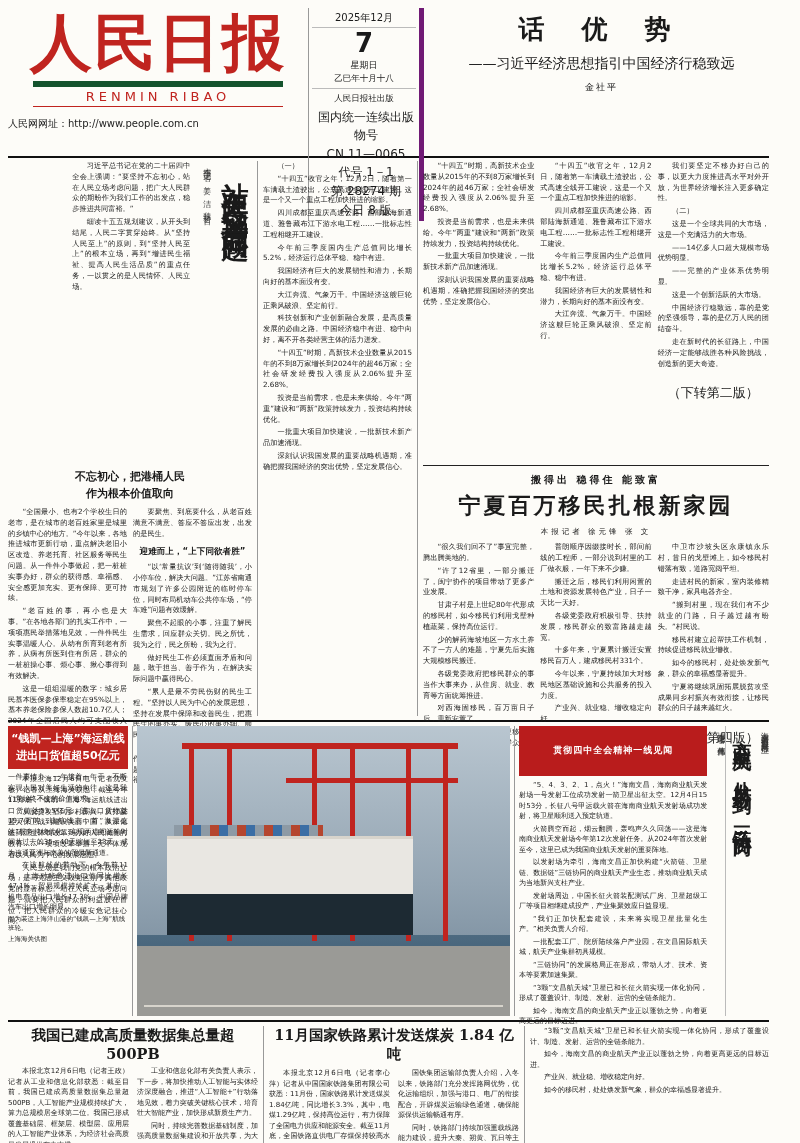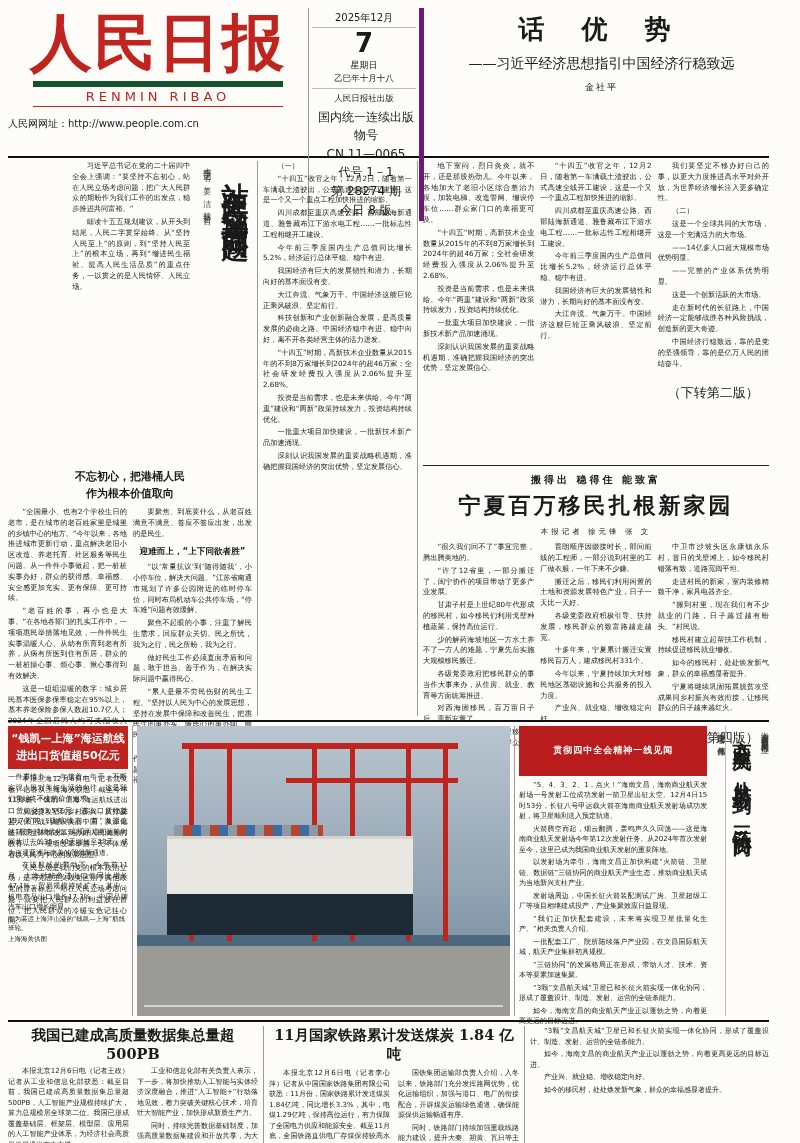--- a/index.html
+++ b/index.html
@@ -199,42 +199,41 @@
       <p>科技创新和产业创新融合发展，是高质量发展的必由之路。中国经济稳中有进、稳中向好，离不开各类经营主体的活力迸发。</p>
       <p>“十四五”时期，高新技术企业数量从2015年的不到8万家增长到2024年的超46万家；全社会研发经费投入强度从2.06%提升至2.68%。</p>
       <p>投资是当前需求，也是未来供给。今年“两重”建设和“两新”政策持续发力，投资结构持续优化。</p>
       <p>一批重大项目加快建设，一批新技术新产品加速涌现。</p>
       <p>深刻认识我国发展的重要战略机遇期，准确把握我国经济的突出优势，坚定发展信心。</p>
     </div>
 
     <div class="col c3">
       <div class="three" style="height:300px;overflow:hidden;">
         <div>
-          <p>地下室闷，烈日炎炎，就不开，还是那股热劲儿。今年以来，各地加大了老旧小区综合整治力度，加装电梯、改造管网、增设停车位……群众家门口的幸福更可及。</p>
           <p>“十四五”时期，高新技术企业数量从2015年的不到8万家增长到2024年的超46万家；全社会研发经费投入强度从2.06%提升至2.68%。</p>
           <p>投资是当前需求，也是未来供给。今年“两重”建设和“两新”政策持续发力，投资结构持续优化。</p>
           <p>一批重大项目加快建设，一批新技术新产品加速涌现。</p>
           <p>深刻认识我国发展的重要战略机遇期，准确把握我国经济的突出优势，坚定发展信心。</p>
         </div>
         <div>
           <p>“十四五”收官之年，12月2日，随着第一车满载土渣驶出，公式高速全线开工建设，这是一个又一个重点工程加快推进的缩影。</p>
           <p>四川成都至重庆高速公路、西部陆海新通道、雅鲁藏布江下游水电工程……一批标志性工程相继开工建设。</p>
           <p>今年前三季度国内生产总值同比增长5.2%，经济运行总体平稳、稳中有进。</p>
           <p>我国经济有巨大的发展韧性和潜力，长期向好的基本面没有变。</p>
           <p>大江奔流、气象万千。中国经济这艘巨轮正乘风破浪、坚定前行。</p>
         </div>
         <div>
           <p>我们要坚定不移办好自己的事，以更大力度推进高水平对外开放，为世界经济增长注入更多确定性。</p>
           <p>（二）</p>
           <p>这是一个全球共同的大市场，这是一个充满活力的大市场。</p>
           <p>——14亿多人口超大规模市场优势明显。</p>
           <p>——完整的产业体系优势明显。</p>
           <p>这是一个创新活跃的大市场。</p>
+          <p>中国经济行稳致远，靠的是党的坚强领导，靠的是亿万人民的团结奋斗。</p>
           <p>走在新时代的长征路上，中国经济一定能够战胜各种风险挑战，创造新的更大奇迹。</p>
-          <p>中国经济行稳致远，靠的是党的坚强领导，靠的是亿万人民的团结奋斗。</p>
           <div class="cont">（下转第二版）</div>
         </div>
       </div>
 
       <hr class="hr-solid">
 
       <div class="pkg-kicker">搬得出 稳得住 能致富</div>
       <div class="pkg-title">宁夏百万移民扎根新家园</div>
       <div class="pkg-by">本报记者 徐元锋 张 文</div>
 

